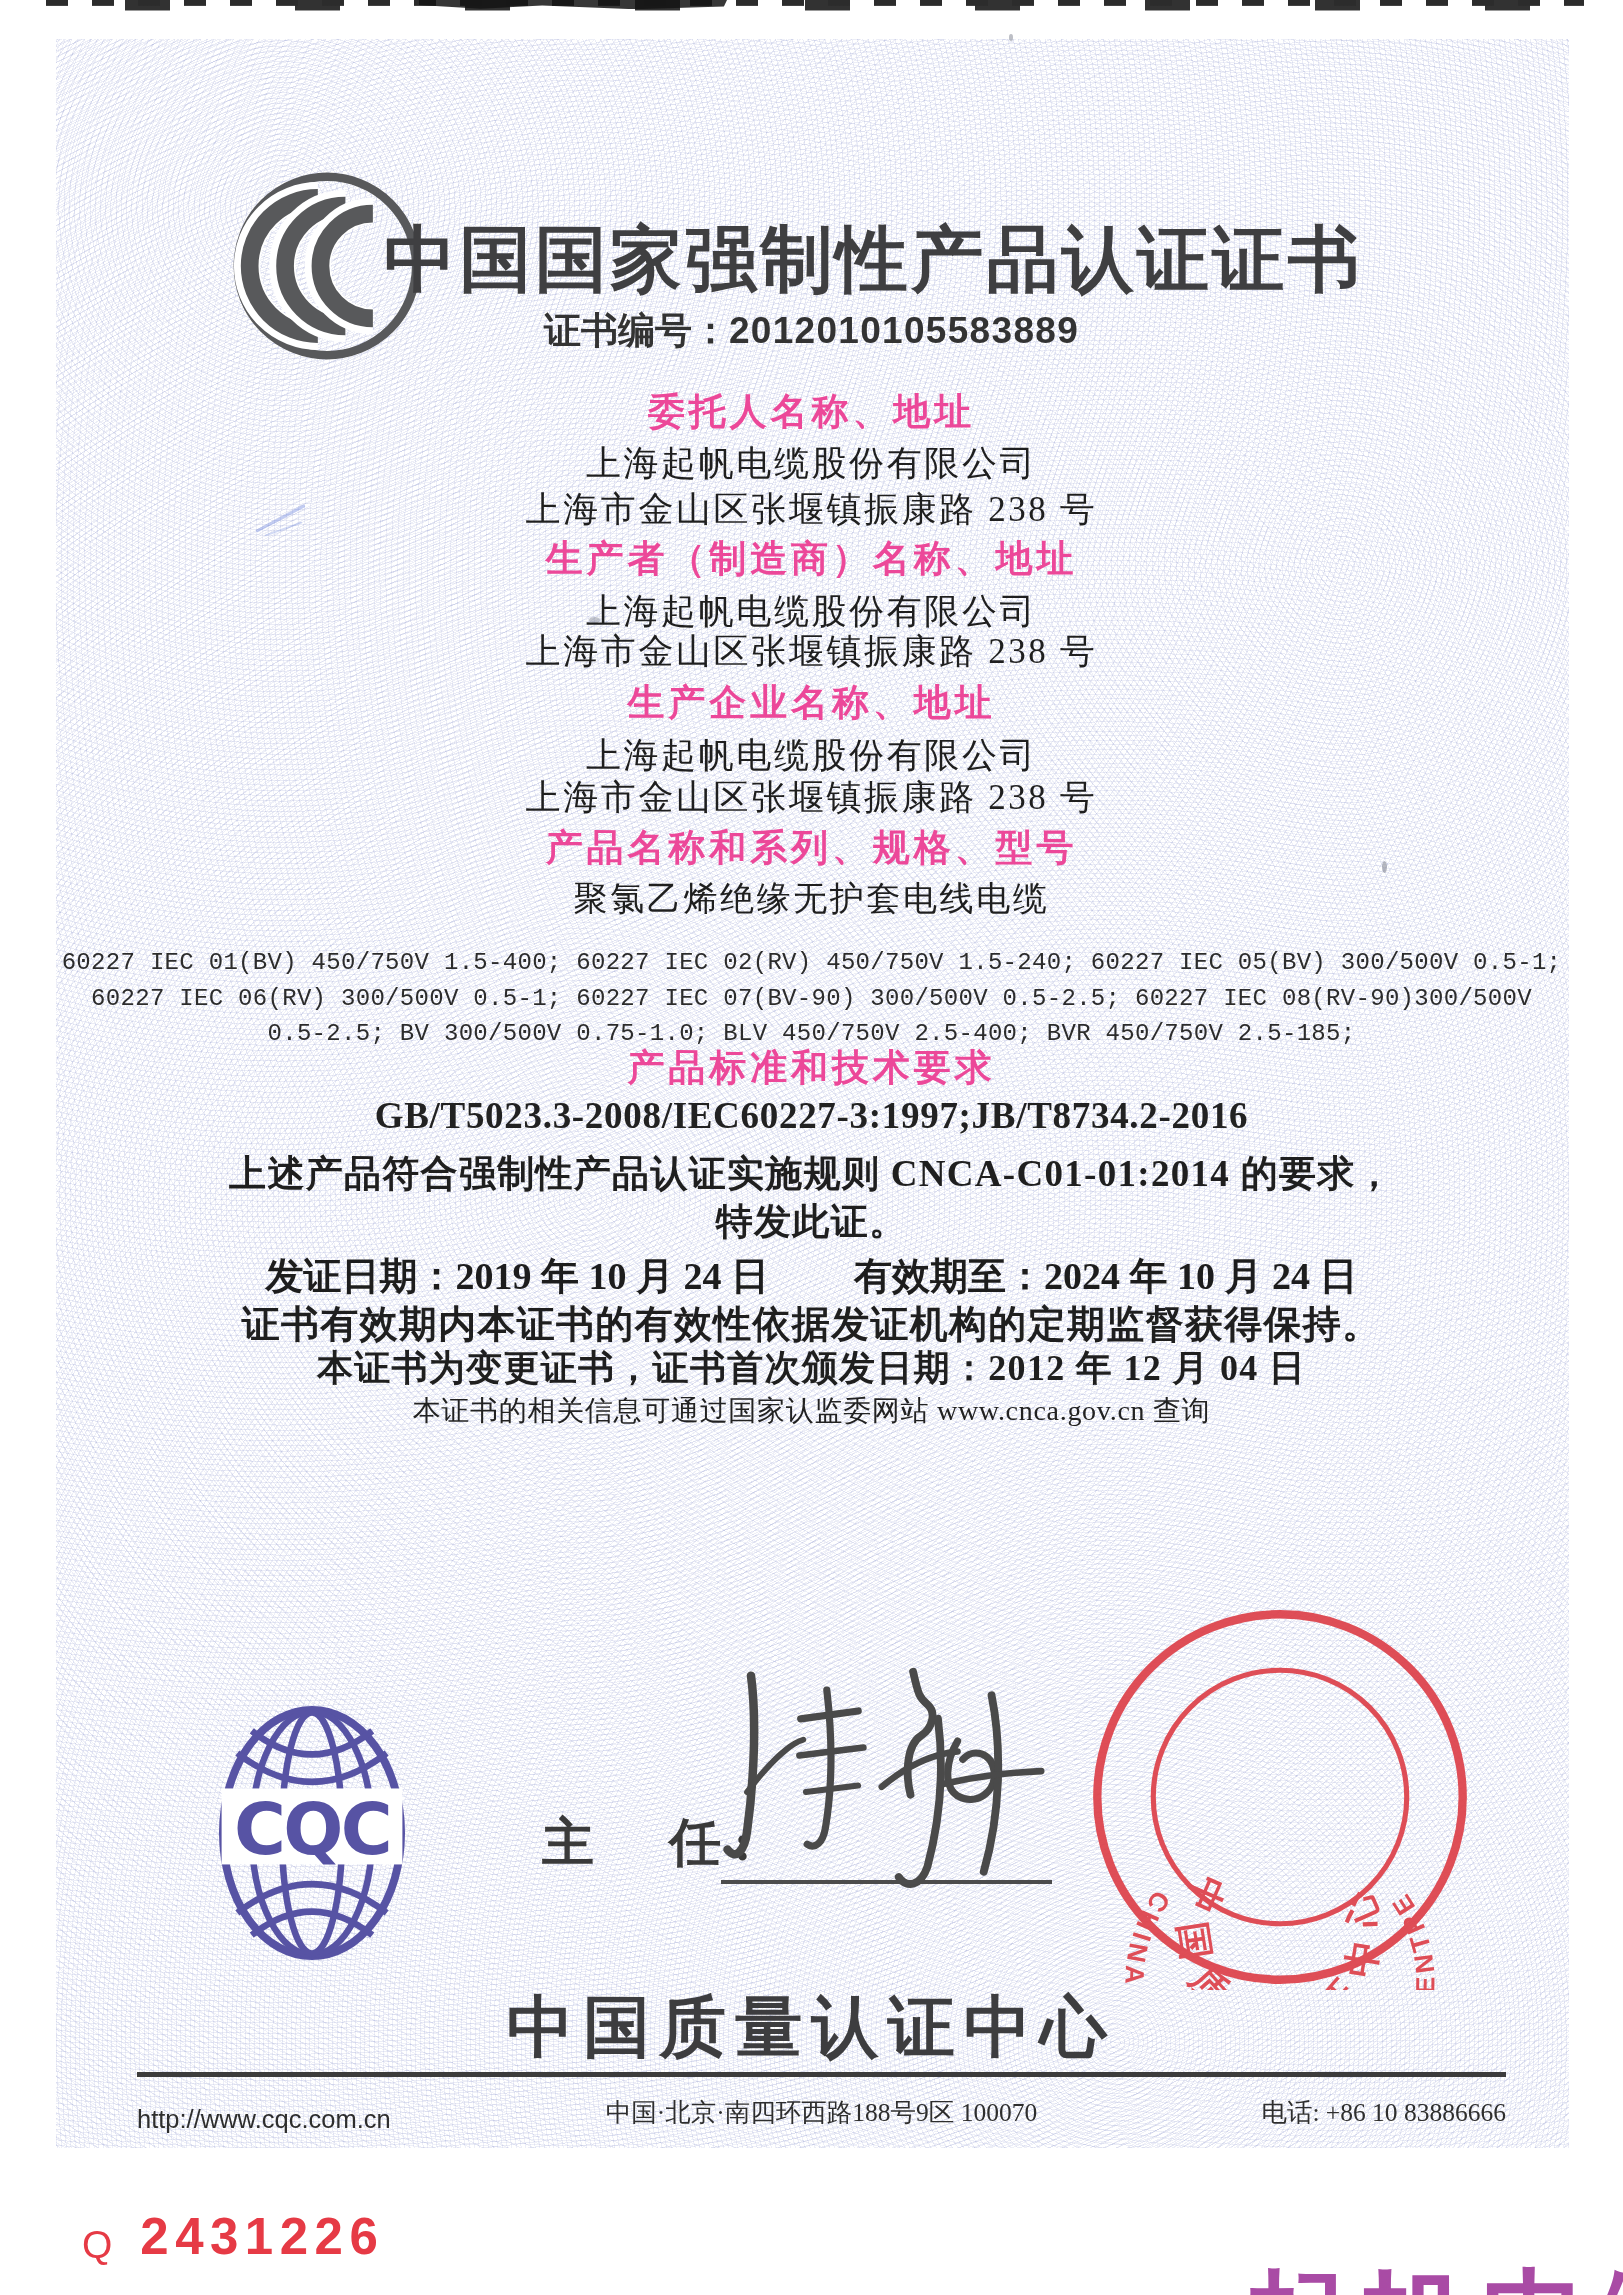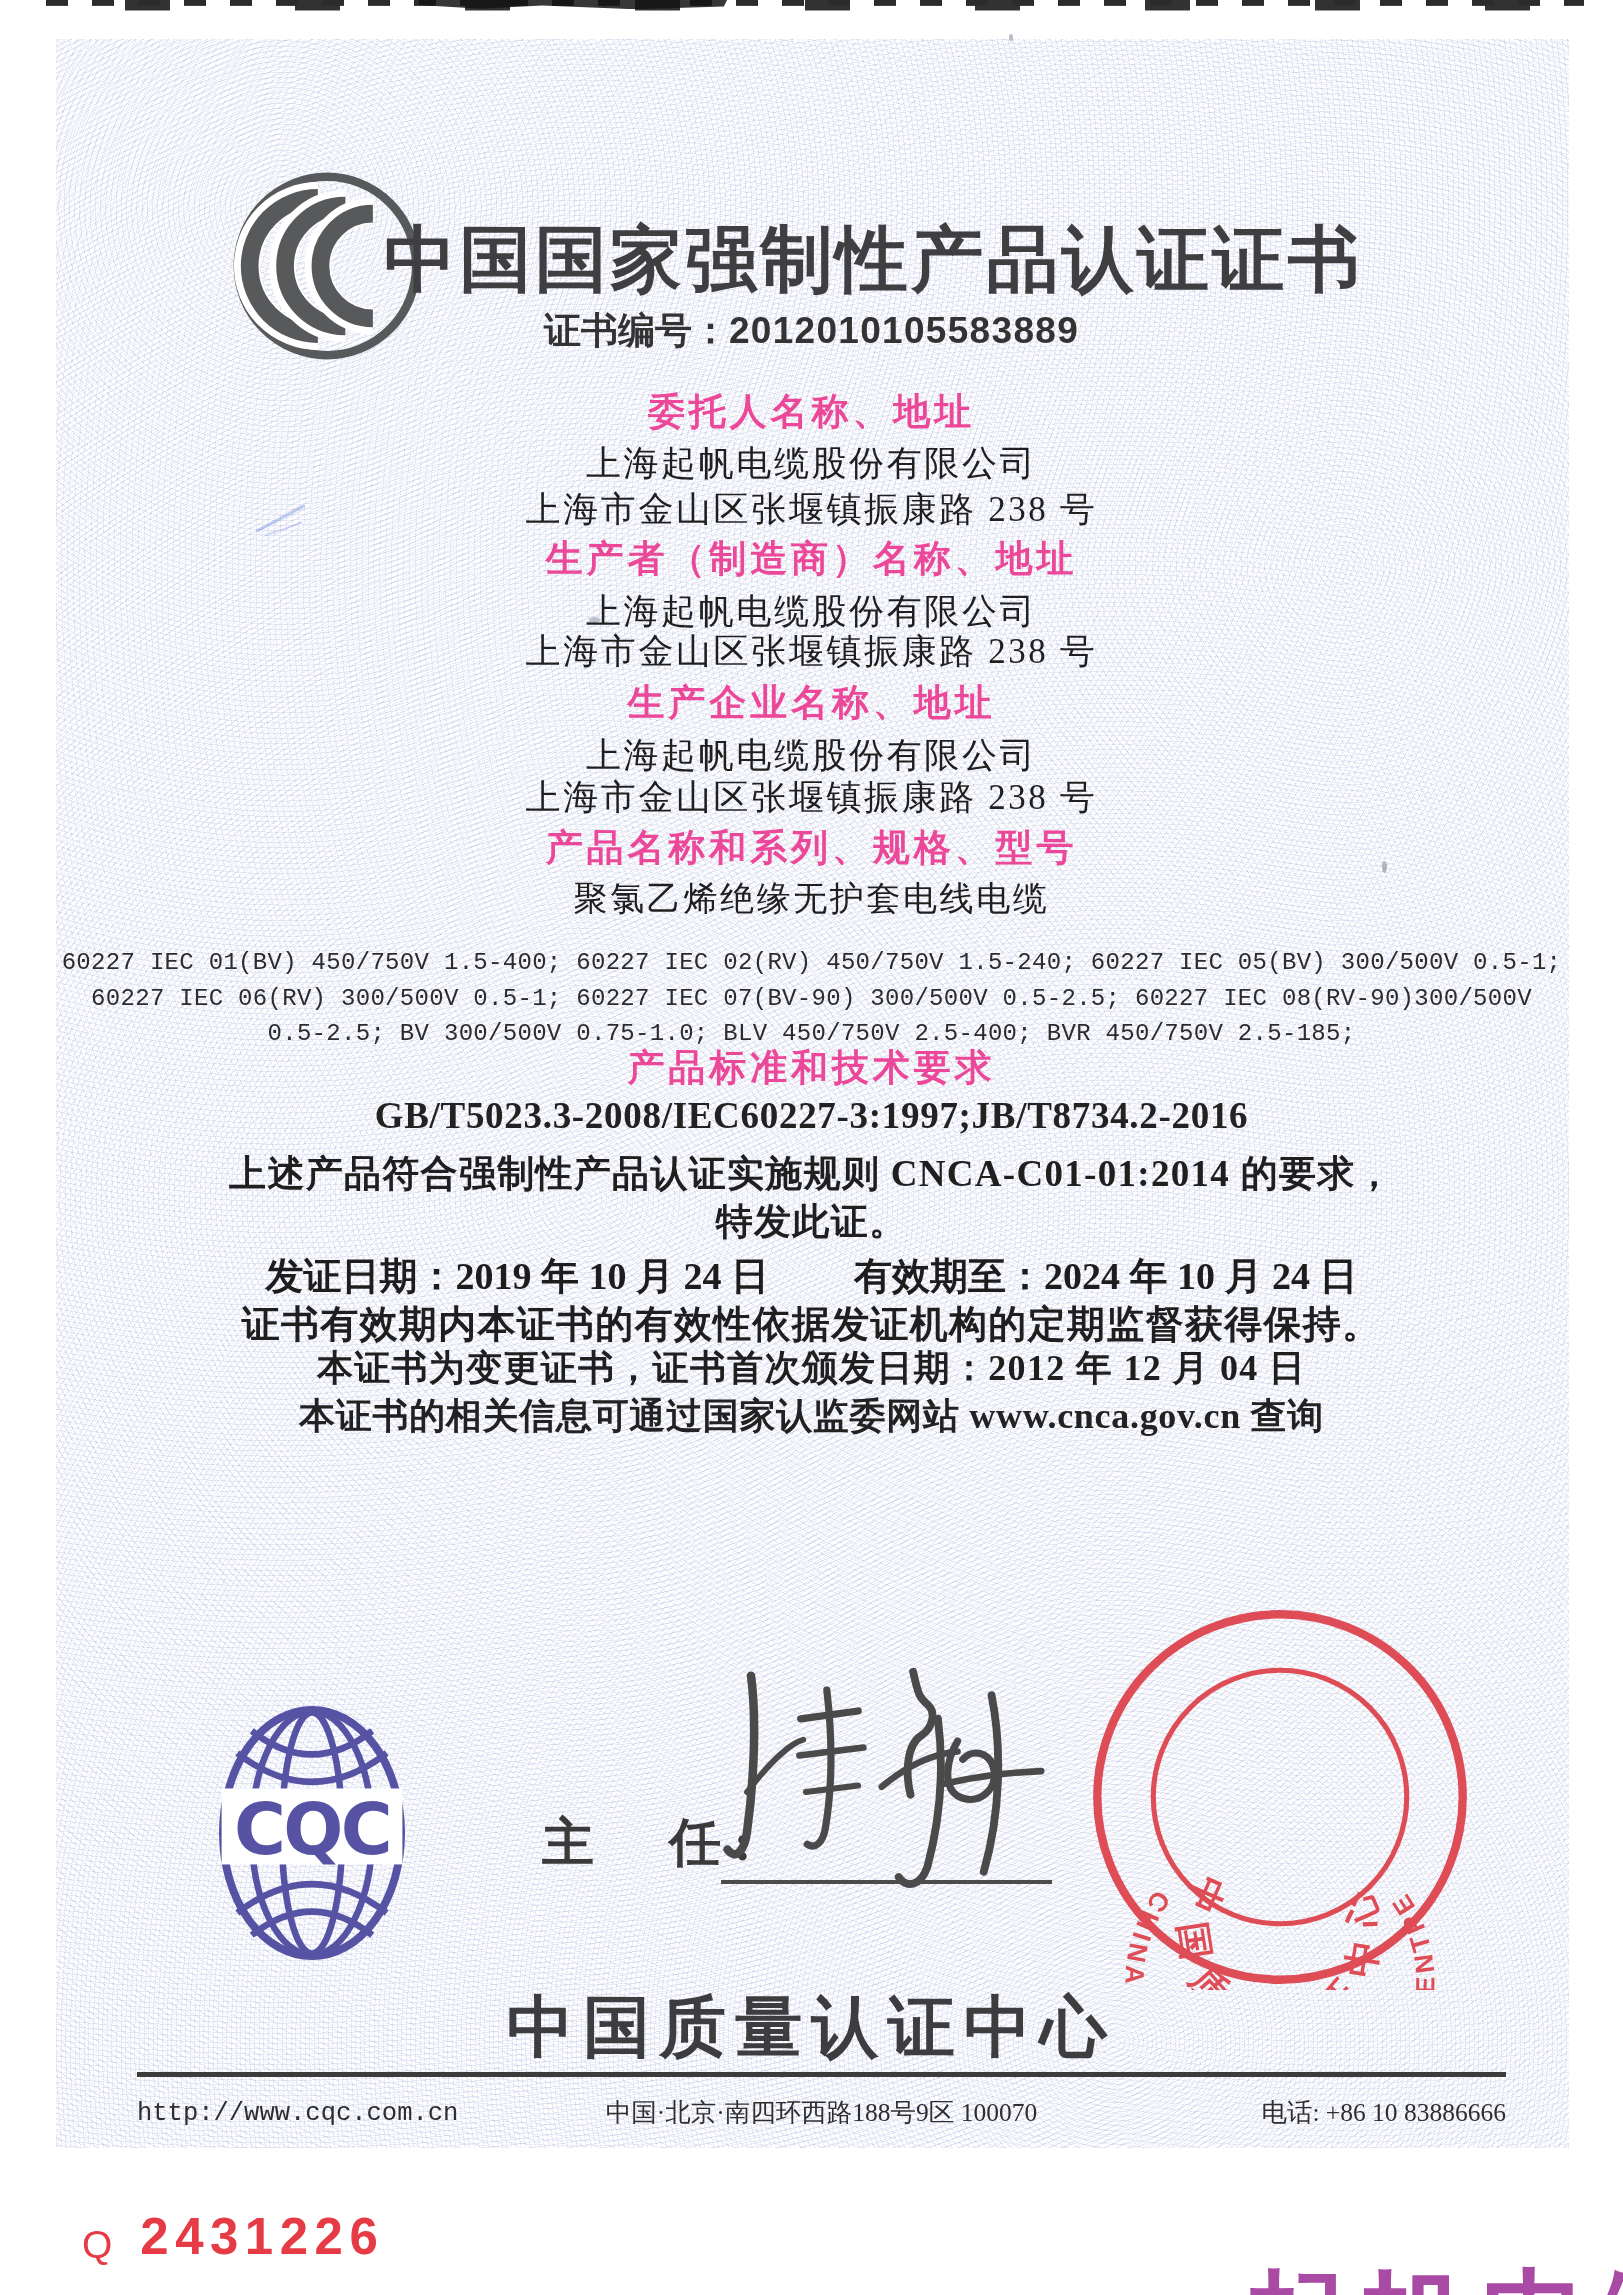--- a/index.html
+++ b/index.html
@@ -32,31 +32,31 @@
   .certno{top:306px;font-size:37px;font-weight:bold;color:#333;}
   .certno .num{font-family:"Liberation Sans",sans-serif;letter-spacing:1.3px;}
 
   .sec-label{font-size:37px;font-weight:bold;letter-spacing:3.9px;color:#ec4899;}
   .sec-val{font-size:35px;letter-spacing:2.6px;color:#1f1f1f;}
   .spec{font-size:24px;font-family:Liberation Mono, monospace;color:#2c2c2c;letter-spacing:0.3px;margin-top:25px;}
   .stdcode{font-size:37px;font-weight:bold;color:#222;letter-spacing:0.7px;}
   .stmt{font-size:37px;font-weight:bold;color:#1f1f1f;letter-spacing:1.3px;}
   .dates{top:1251px;font-size:38px;font-weight:bold;color:#1d1d1d;}
   .dates .gap{display:inline-block;width:85px;}
-  .info-line{font-size:36px;font-weight:bold;color:#222;letter-spacing:0.7px;}
+  .info-line{font-size:28px;font-weight:normal;color:#222;letter-spacing:0.7px;}
 
   .director{position:absolute;left:542px;top:1808px;font-size:52px;font-weight:bold;
             letter-spacing:13px;word-spacing:36px;color:#3a3a3a;}
   .sig-underline{position:absolute;left:721px;top:1880px;width:331px;height:3.9px;background:#4c4c4c;}
 
   .footer-org{top:1982px;font-size:67px;font-weight:900;letter-spacing:9.2px;color:#3d3d3f;
               font-family:"Liberation Sans",sans-serif;}
   .rule{position:absolute;left:137px;top:2072px;width:1369px;height:4.6px;background:#3c3c3c;}
   .footer-row{position:absolute;left:137px;top:2095px;width:1369px;font-size:25.5px;color:#2e2e2e;}
-  .footer-row .l{position:absolute;left:0;top:4px;font-family:Liberation Mono, monospace;}
+  .footer-row .l{position:absolute;left:0;top:10px;font-family:Liberation Sans, sans-serif;}
   .footer-row .c{position:absolute;left:0;width:100%;text-align:center;top:0;}
   .footer-row .r{position:absolute;right:0;top:0;margin-left:35px;}
 
   .serial{position:absolute;left:82px;top:2207px;color:#e63a45;font-family:"Liberation Sans",sans-serif;}
   .serial .q{font-size:39px;vertical-align:-3.9px;}
   .serial .n{font-size:51px;font-weight:bold;letter-spacing:6.5px;margin-left:25px;}
   .corner-mark{position:absolute;left:1242px;top:2248px;font-size:110px;font-weight:900;
                color:#a94ba5;letter-spacing:9.2px;font-family:"Liberation Sans",sans-serif;white-space:nowrap;}
 
   .blue-streak{position:absolute;left:253px;top:517px;width:55px;height:2.6px;background:rgba(80,110,215,.35);

